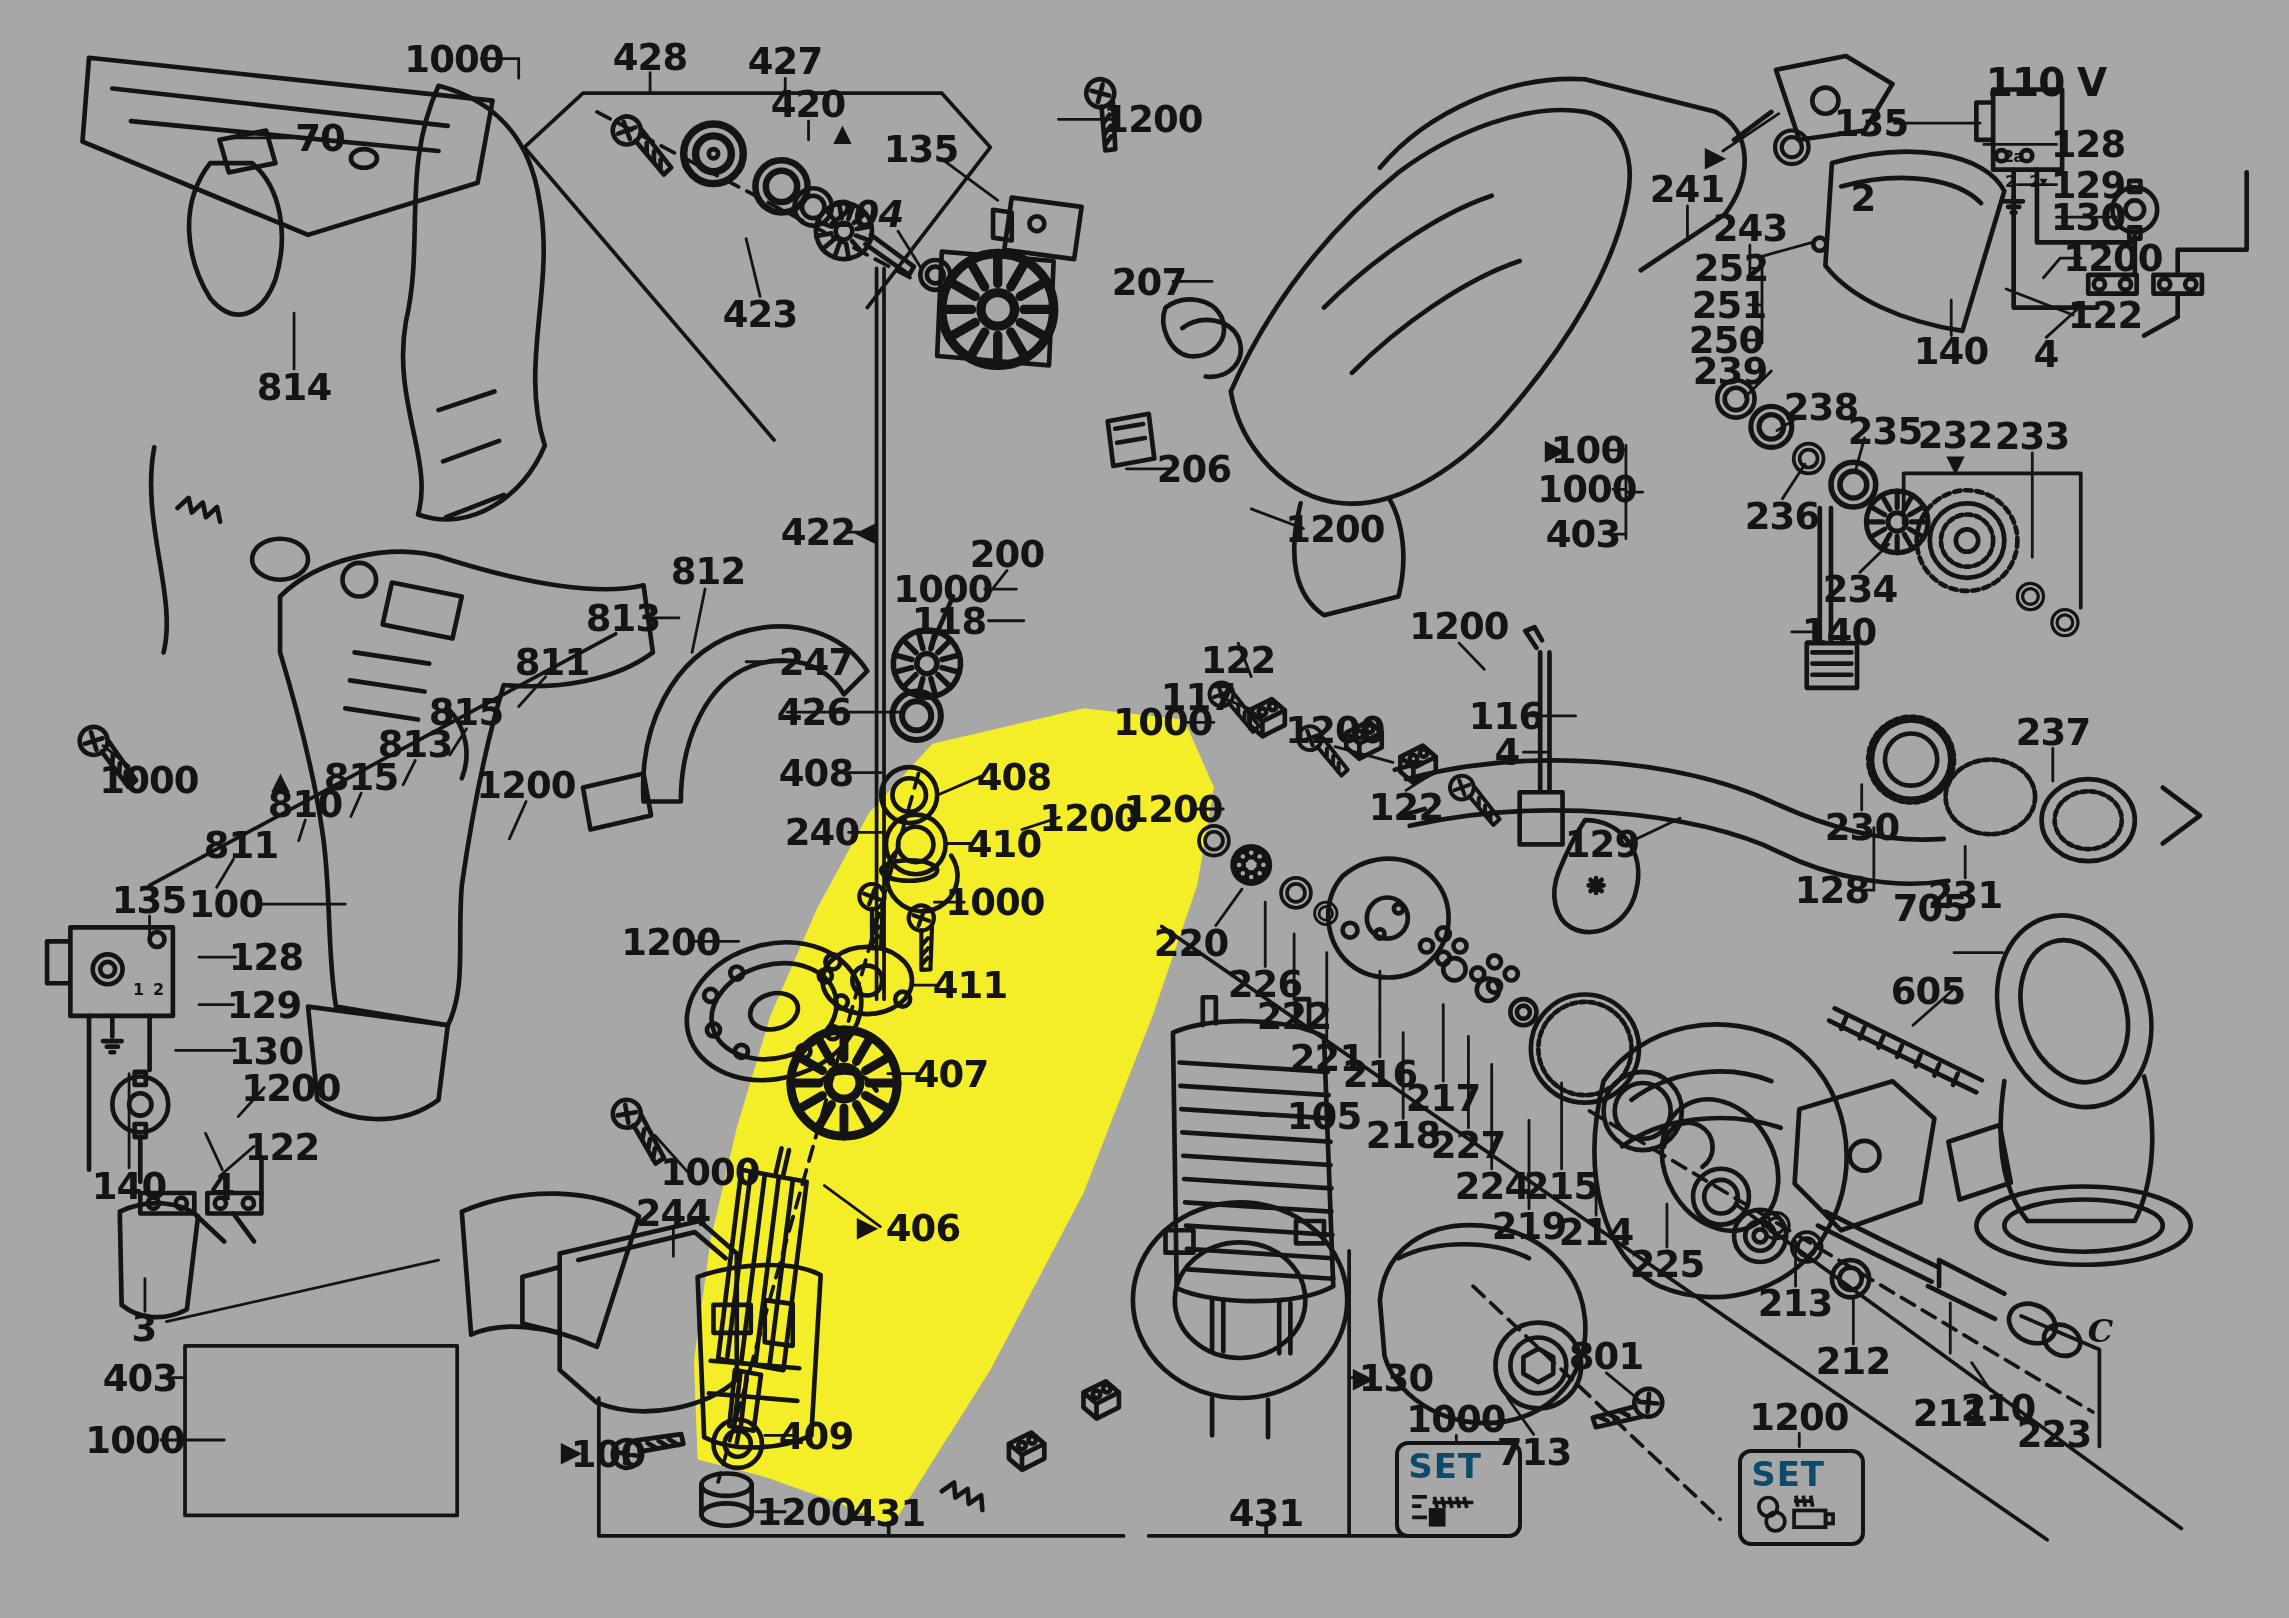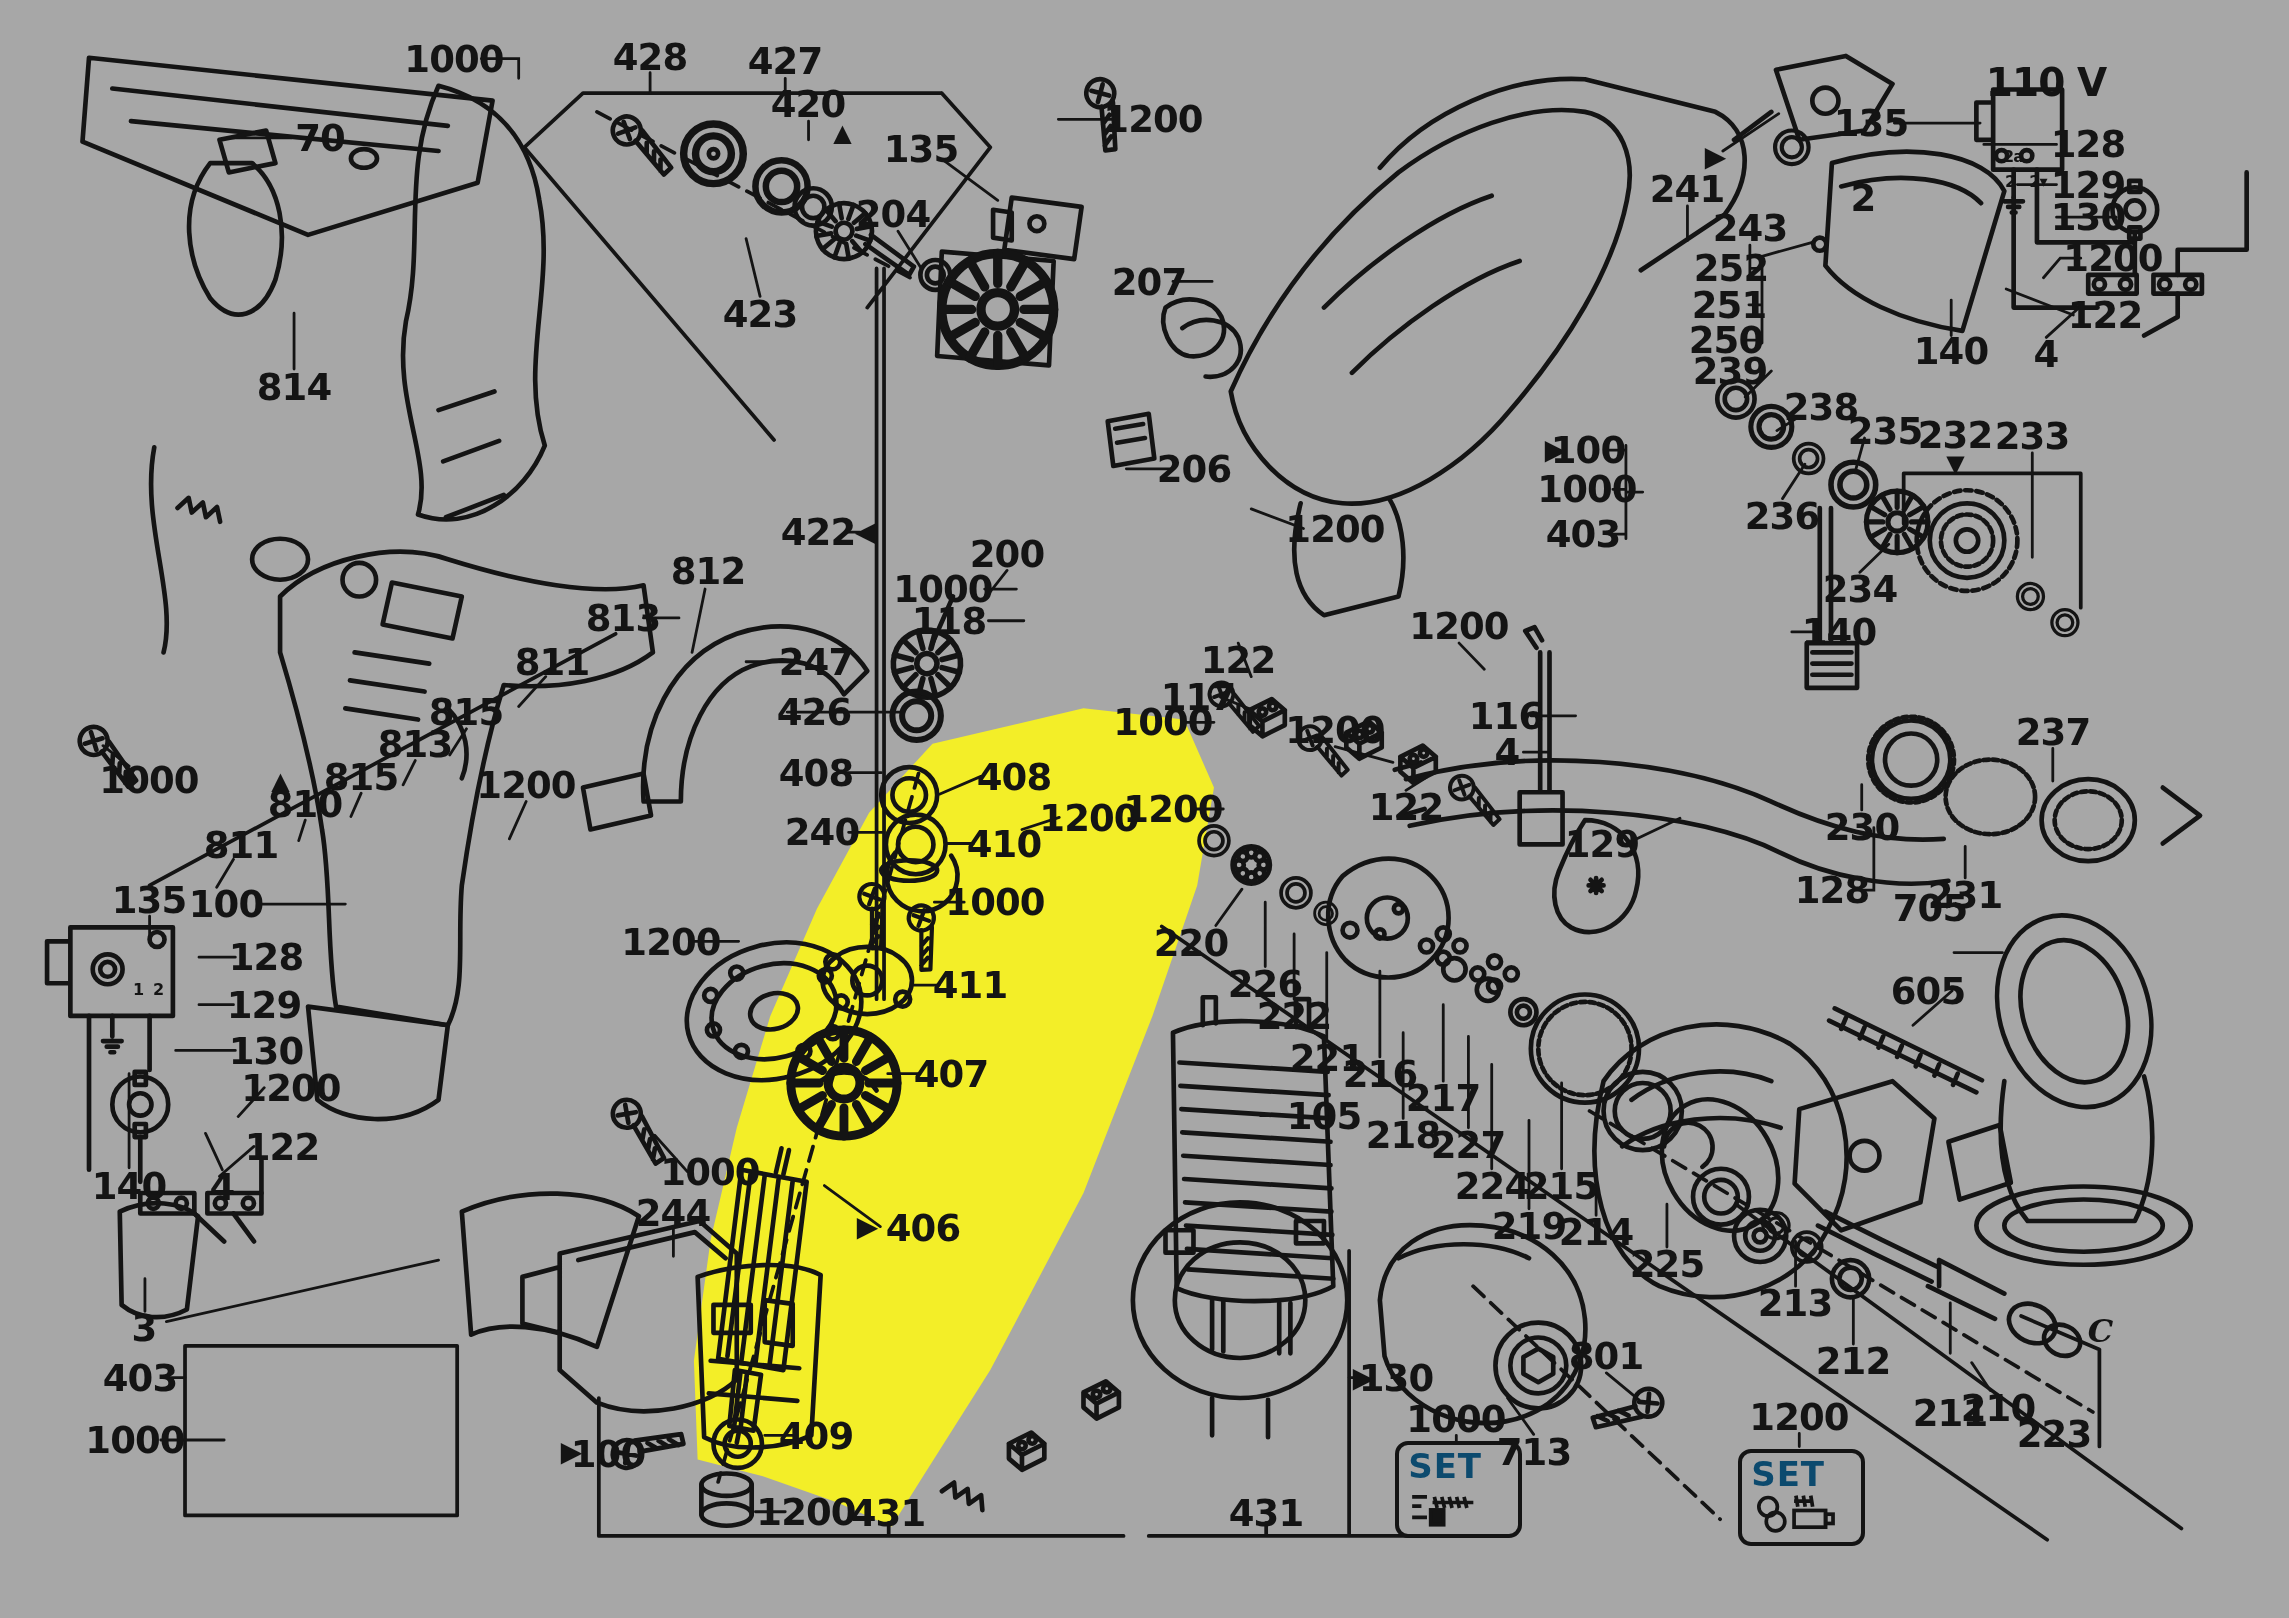--- a/index.html
+++ b/index.html
@@ -411,21 +411,21 @@
 <div id="labels">
       <span class="plabel" style="left: 320px; top: 138px; font-size: 37px;">70</span>
       <span class="plabel" style="left: 454px; top: 59px; font-size: 37px;">1000</span>
       <span class="plabel" style="left: 650px; top: 57px; font-size: 37px;">428</span>
       <span class="plabel" style="left: 785px; top: 61px; font-size: 37px;">427</span>
       <span class="plabel" style="left: 808px; top: 104px; font-size: 37px;">420</span>
       <span class="plabel" style="left: 842px; top: 133px; font-size: 24px;">▲</span>
       <span class="plabel" style="left: 294px; top: 387px; font-size: 37px;">814</span>
       <span class="plabel" style="left: 760px; top: 314px; font-size: 37px;">423</span>
       <span class="plabel" style="left: 921px; top: 149px; font-size: 37px;">135</span>
-      <span class="plabel" style="left: 893px; top: 214px; font-size: 37px;">204</span>
+      <span class="plabel" style="left: 866px; top: 214px; font-size: 37px; font-style: italic;">204</span>
       <span class="plabel" style="left: 1153px; top: 119px; font-size: 37px;">1200</span>
       <span class="plabel" style="left: 1149px; top: 282px; font-size: 37px;">207</span>
       <span class="plabel" style="left: 1194px; top: 469px; font-size: 37px;">206</span>
       <span class="plabel" style="left: 1007px; top: 554px; font-size: 37px;">200</span>
       <span class="plabel" style="left: 943px; top: 589px; font-size: 37px;">1000</span>
       <span class="plabel" style="left: 949px; top: 621px; font-size: 37px;">118</span>
       <span class="plabel" style="left: 818px; top: 532px; font-size: 37px;">422</span>
       <span class="plabel" style="left: 865px; top: 532px; font-size: 28px;">◀</span>
       <span class="plabel" style="left: 708px; top: 571px; font-size: 37px;">812</span>
       <span class="plabel" style="left: 623px; top: 618px; font-size: 37px;">813</span>

